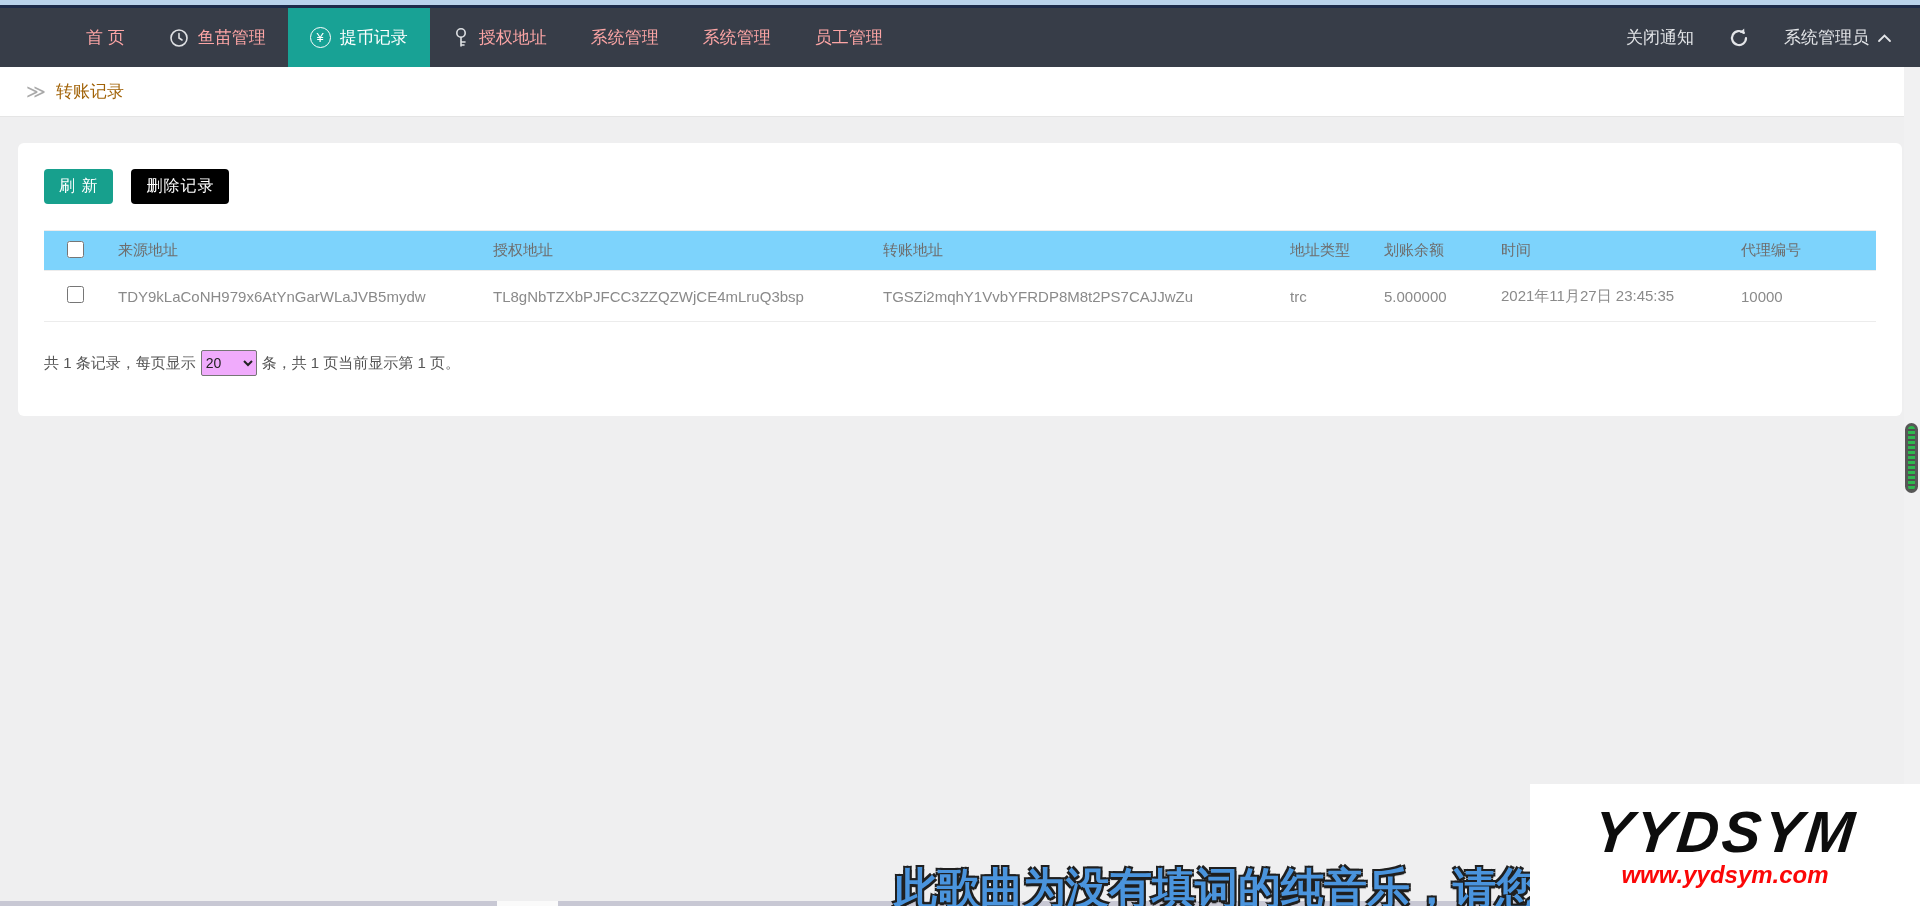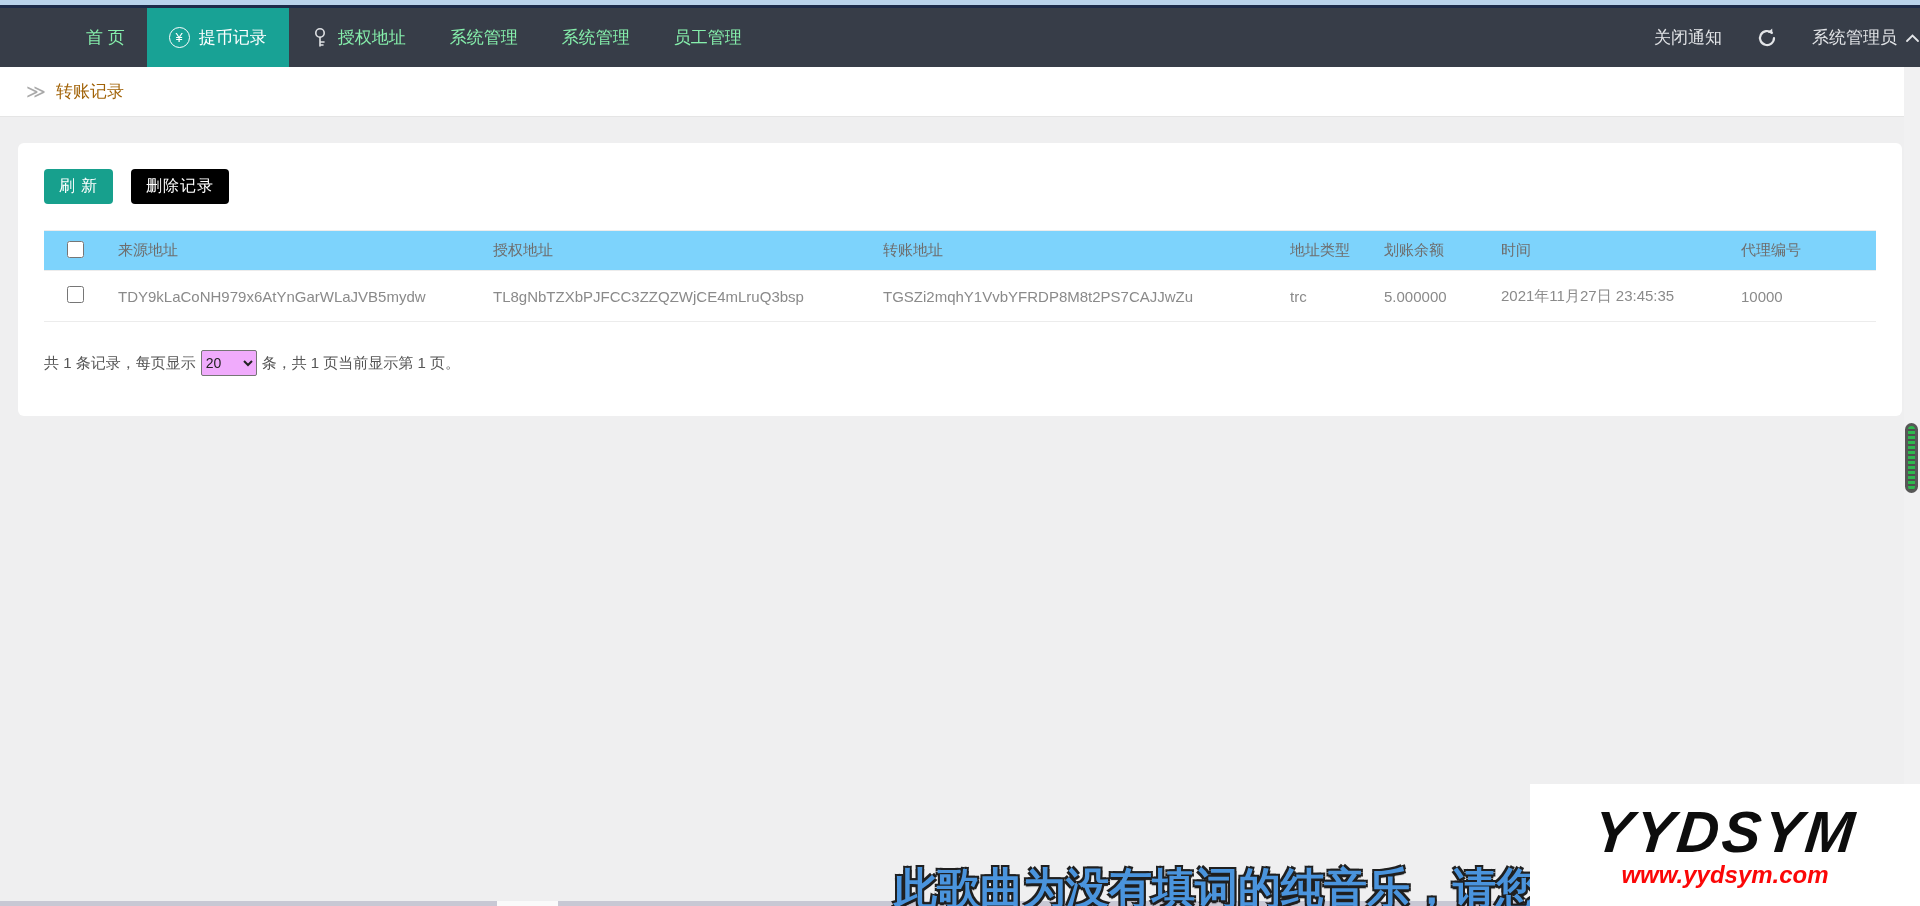--- a/index.html
+++ b/index.html
@@ -13,31 +13,32 @@
   .strip-light { height:5px; background:#b9d3ec; }
   .strip-dark  { height:3px; background:#1d2b4a; }
 
   
   .navbar {
     height:59px; background:#373d48; display:flex; align-items:stretch;
     color:#dfe1e4; font-size:17px; padding-left:64px;
   }
   .nav-item {
     display:flex; align-items:center; gap:9px; padding:0 22px;
-    color:#86efac; text-decoration:none; cursor:pointer; white-space:nowrap;
+    color:#fca5a5; text-decoration:none; cursor:pointer; white-space:nowrap;
   }
   .nav-item.active { background:#18a295; color:#fff; }
   .nav-item svg { display:block; }
   .icon-circle-yen {
     width:21px; height:21px; border:1.6px solid #fff; border-radius:50%;
     display:flex; align-items:center; justify-content:center;
     font-size:13px; line-height:1; color:#fff;
   }
   .nav-right {
     margin-left:auto; display:flex; align-items:center; gap:34px;
+    padding-right:28px;
   }
   .nav-right .nav-link { color:#e3e5e8; text-decoration:none; cursor:pointer;
     display:flex; align-items:center; gap:8px; white-space:nowrap; }
 
   
   .breadcrumb-bar {
     height:50px; background:#fff; display:flex; align-items:center;
     padding-left:26px; border-bottom:1px solid #e5e5e5;
   }
   .breadcrumb-icon { color:#a9a9a9; font-size:19px; margin-right:10px; }
@@ -47,21 +48,21 @@
   .card {
     margin:26px 18px 0 18px; width:1884px; background:#fff;
     border-radius:6px; padding:26px 26px 40px 26px;
   }
   .toolbar { display:flex; gap:18px; margin-bottom:26px; }
   .btn {
     border:none; border-radius:4px; color:#fff; font-size:16px;
     height:35px; padding:0 15px; cursor:pointer; letter-spacing:1px;
     font-family:inherit;
   }
-  .btn-refresh { background:#17a08d;font-family:Liberation Serif, serif; }
+  .btn-refresh { background:#17a08d; }
   .btn-delete  { background:#000000; }
 
   
   table { width:100%; border-collapse:collapse; table-layout:fixed; }
   thead tr {
     background:#7dd3fc; height:40px;
     border-top:1px solid #ececec; border-bottom:1px solid #ececec;
   }
   th { text-align:left; font-weight:normal; color:#6e6e6e; font-size:15px; padding-left:12px; }
   tbody tr { height:51px; border-bottom:1px solid #ececec; }
@@ -115,20 +116,29 @@
 </style>
 </head>
 <body>
 
 <div class="strip-light"></div>
 <div class="strip-dark"></div>
 
 <div class="navbar">
   <a class="nav-item">
     <span>首 页</span>
+  </a>
+  <a class="nav-item">
+    <span>
+      <svg width="20" height="20" viewBox="0 0 20 20">
+          <circle cx="10" cy="10" r="8" fill="none" stroke="#dfe1e4" stroke-width="1.6"></circle>
+          <path d="M10 5.5 V10 L13 12" fill="none" stroke="#dfe1e4" stroke-width="1.6" stroke-linecap="round"></path>
+        </svg>
+    </span>
+    <span>鱼苗管理</span>
   </a>
   <a class="nav-item active">
     <span class="icon-circle-yen">¥</span>
     <span>提币记录</span>
   </a>
   <a class="nav-item">
     <span>
       <svg width="18" height="21" viewBox="0 0 18 21">
           <circle cx="9" cy="6" r="4.2" fill="none" stroke="#dfe1e4" stroke-width="1.6"></circle>
           <path d="M9 10.2 V19 M9 15 h4 M9 18 h3" fill="none" stroke="#dfe1e4" stroke-width="1.6" stroke-linecap="round"></path>

